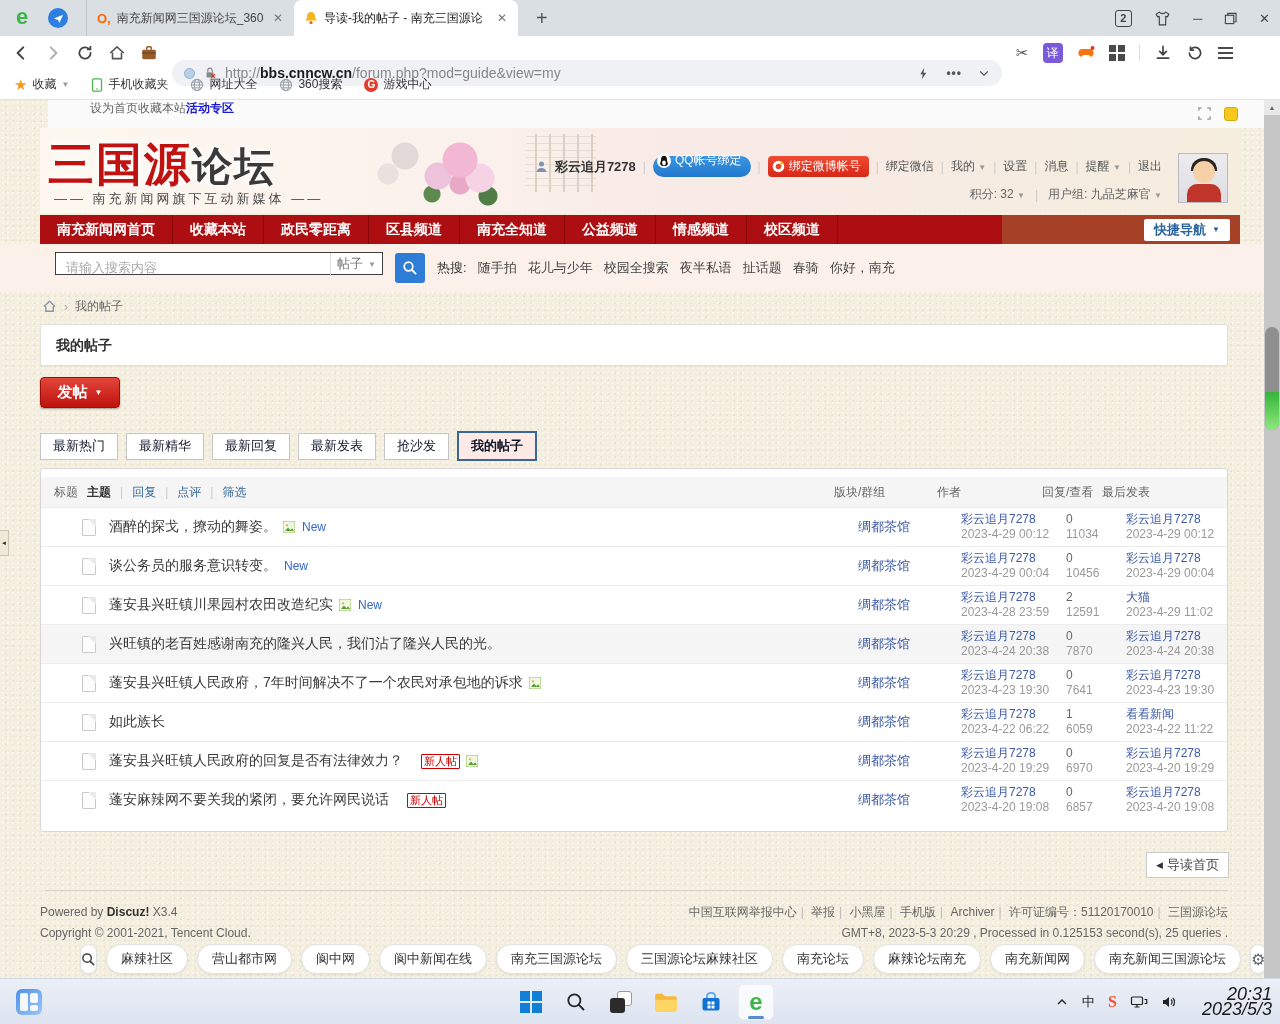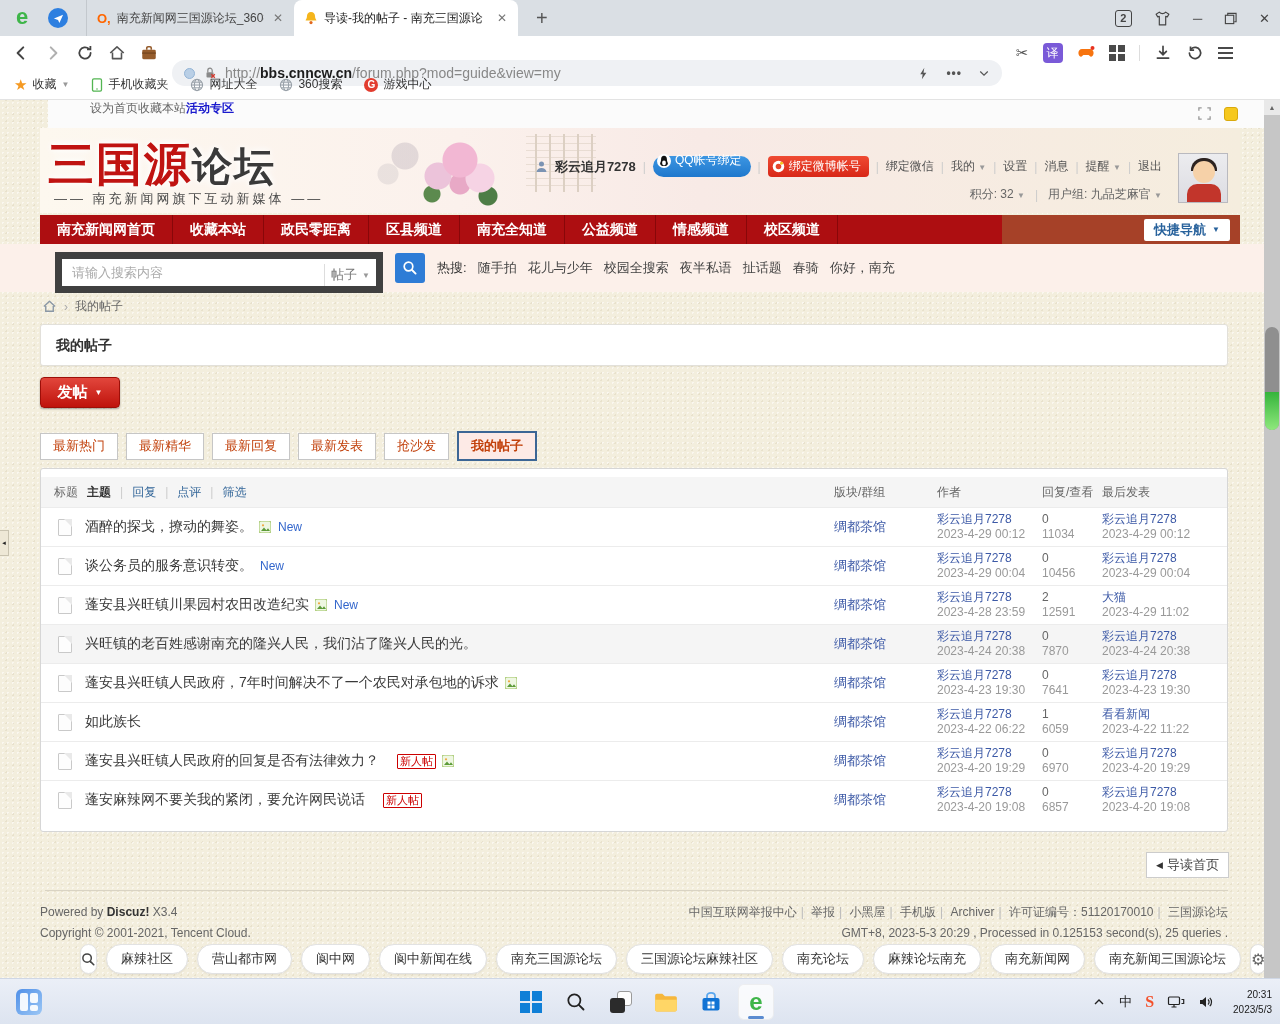--- a/index.html
+++ b/index.html
@@ -89,47 +89,47 @@
 
   
   .rednav { position:absolute; top:115px; left:40px; width:1200px; height:29px; background:#ad0e11; display:flex; }
   .rednav .ni { color:#fff; font-weight:bold; font-size:14px; line-height:29px; padding:0 17px; border-right:1px solid rgba(90,0,0,.45); }
   .nav-right { position:absolute; right:0; top:0; width:238px; height:29px; background:#a64128; display:flex; align-items:center; justify-content:flex-end; padding-right:10px; }
   .qnav { background:#fff; border-radius:2px; height:22px; padding:0 10px; display:flex; align-items:center; gap:6px; color:#28629c; font-weight:bold; font-size:13px; }
   .qnav .c { color:#28629c; font-size:8px; }
 
   
   .searchstrip { position:absolute; top:144px; left:0; right:16px; height:48px; background:#fcf0ea; }
-  .sbox { position:absolute; left:55px; top:8px; width:328px; height:41px; background:#fff; border:7px solid #404040; display:flex; align-items:flex-end; }
+  .sbox { position:absolute; left:55px; top:8px; width:328px; height:23px; background:#fff; border:1px solid #404040; display:flex; align-items:flex-start; }
   .sbox input { border:0; outline:0; flex:1; height:28px; padding:0 10px; font-size:13px; color:#333; background:transparent; }
   .sbox input::placeholder { color:#aaa; }
   .stype { width:52px; height:22px; border-left:1px solid #ddd; display:flex; align-items:center; justify-content:center; gap:5px; font-size:13px; color:#777; }
   .sbtn { position:absolute; left:395px; top:9px; width:30px; height:30px; background:#2e7cd6; border-radius:3px; display:flex; align-items:center; justify-content:center; }
   .hotline { position:absolute; left:437px; top:0; height:48px; display:flex; align-items:center; gap:11px; font-size:13px; color:#444; }
   .hotline .hl { color:#333; }
 
   
   .crumb { position:absolute; top:198px; left:42px; display:flex; align-items:center; gap:7px; font-size:12px; color:#666; }
   .crumb .gt { color:#aaa; }
 
   
   .titlebox { position:absolute; top:224px; left:40px; width:1188px; height:42px; background:#fff; border:1px solid #e2e0da; border-radius:3px; line-height:40px; padding-left:15px; font-size:14px; font-weight:bold; color:#333; box-shadow:0 1px 2px rgba(0,0,0,.04); }
 
   
   .postbtn { position:absolute; top:277px; left:40px; width:80px; height:31px; background:linear-gradient(#e2463c,#bf130c); border-radius:4px; border:1px solid #9d0e08; color:#fff; font-size:15px; font-weight:bold; display:flex; align-items:center; justify-content:center; gap:7px; box-shadow:0 1px 2px rgba(0,0,0,.35); }
   .postbtn .c { font-size:8px; }
 
   
   .ftabs { position:absolute; top:331px; left:40px; display:flex; gap:8px; align-items:center; }
-  .ftab { height:27px; background:#fff; border:1px solid #c6c6c6; font-size:13px; color:#c2410c; display:flex; align-items:center; padding:0 12px; }
+  .ftab { height:27px; background:#fff; border:1px solid #c6c6c6; font-size:13px; color:#0f172a; display:flex; align-items:center; padding:0 12px; }
   .ftab.on { background:#fdeae6; border:2px solid #3c6695; font-weight:bold; height:30px; }
 
   
   .tablebox { position:absolute; top:368px; left:40px; width:1188px; height:364px; background:#fff; border:1px solid #d6d6d6; border-radius:3px; padding-top:8px; }
-  .gridrow { display:grid; grid-template-columns:44px 749px 103px 105px 60px 125px; align-items:center; }
+  .gridrow { display:grid; grid-template-columns:44px 749px 103px 105px 60px 125px; align-items:center;padding-left:24px; }
   .thead { height:30px; background:#f5f5f5; font-size:12px; color:#666; display:grid; grid-template-columns:793px 103px 105px 60px 125px; align-items:center; }
   .thead .lft { display:flex; align-items:center; gap:9px; padding-left:13px; }
   .thead .b { color:#333; font-weight:bold; }
   .thead .lnk { color:#369; }
   .trow { height:39px; border-top:1px solid #ececec; font-size:14px; }
   .trow:first-of-type { border-top:0; }
   .trow.hl { background:#f5f5f5; }
   .pageico { width:14px; height:17px; margin-left:17px; background:#fdfdfd; border:1px solid #c9c9c9; border-radius:1px; position:relative; }
   .pageico::after { content:""; position:absolute; right:-1px; top:-1px; border:4px solid #e9e9e9; border-left-color:transparent; border-bottom-color:transparent; }
   .rowtitle { color:#3a3a3a; white-space:nowrap; overflow:hidden; display:flex; align-items:center; }
@@ -181,21 +181,21 @@
   .winlogo { display:grid; grid-template-columns:10px 10px; grid-gap:2px; }
   .winlogo i { width:10px; height:10px; background:#0f7fd7; }
   .tview { position:relative; width:22px; height:22px; }
   .tview .bk { position:absolute; right:0; top:0; width:15px; height:15px; background:#fdfdfd; border:1px solid #9a9a9a; border-radius:3px; }
   .tview .fr { position:absolute; left:0; bottom:0; width:15px; height:15px; background:#2b2b2b; border-radius:3px; }
   .e360 { font-weight:bold; font-size:24px; color:#3eb549; line-height:24px; }
   .tray { position:absolute; right:8px; top:0; height:46px; display:flex; align-items:center; gap:13px; }
   .trayic { display:flex; align-items:center; justify-content:center; }
   .ime { font-size:13px; color:#222; }
   .sogou { font-weight:bold; font-size:16px; color:#f4502a; font-family:"Liberation Serif","DejaVu Serif",serif; }
-  .clock { text-align:right; font-size:10px; color:#1a1a1a; line-height:15px; margin-left:6px; }
+  .clock { text-align:right; font-size:18px; color:#1a1a1a; line-height:15px; margin-left:12px;font-style:italic; }
 </style>
 </head>
 <body>
 
 <div class="screen">
 
   <div class="tabbar">
     <div class="blogo">e</div>
     <div class="sync">
       <svg width="11" height="11" viewBox="0 0 12 12">

